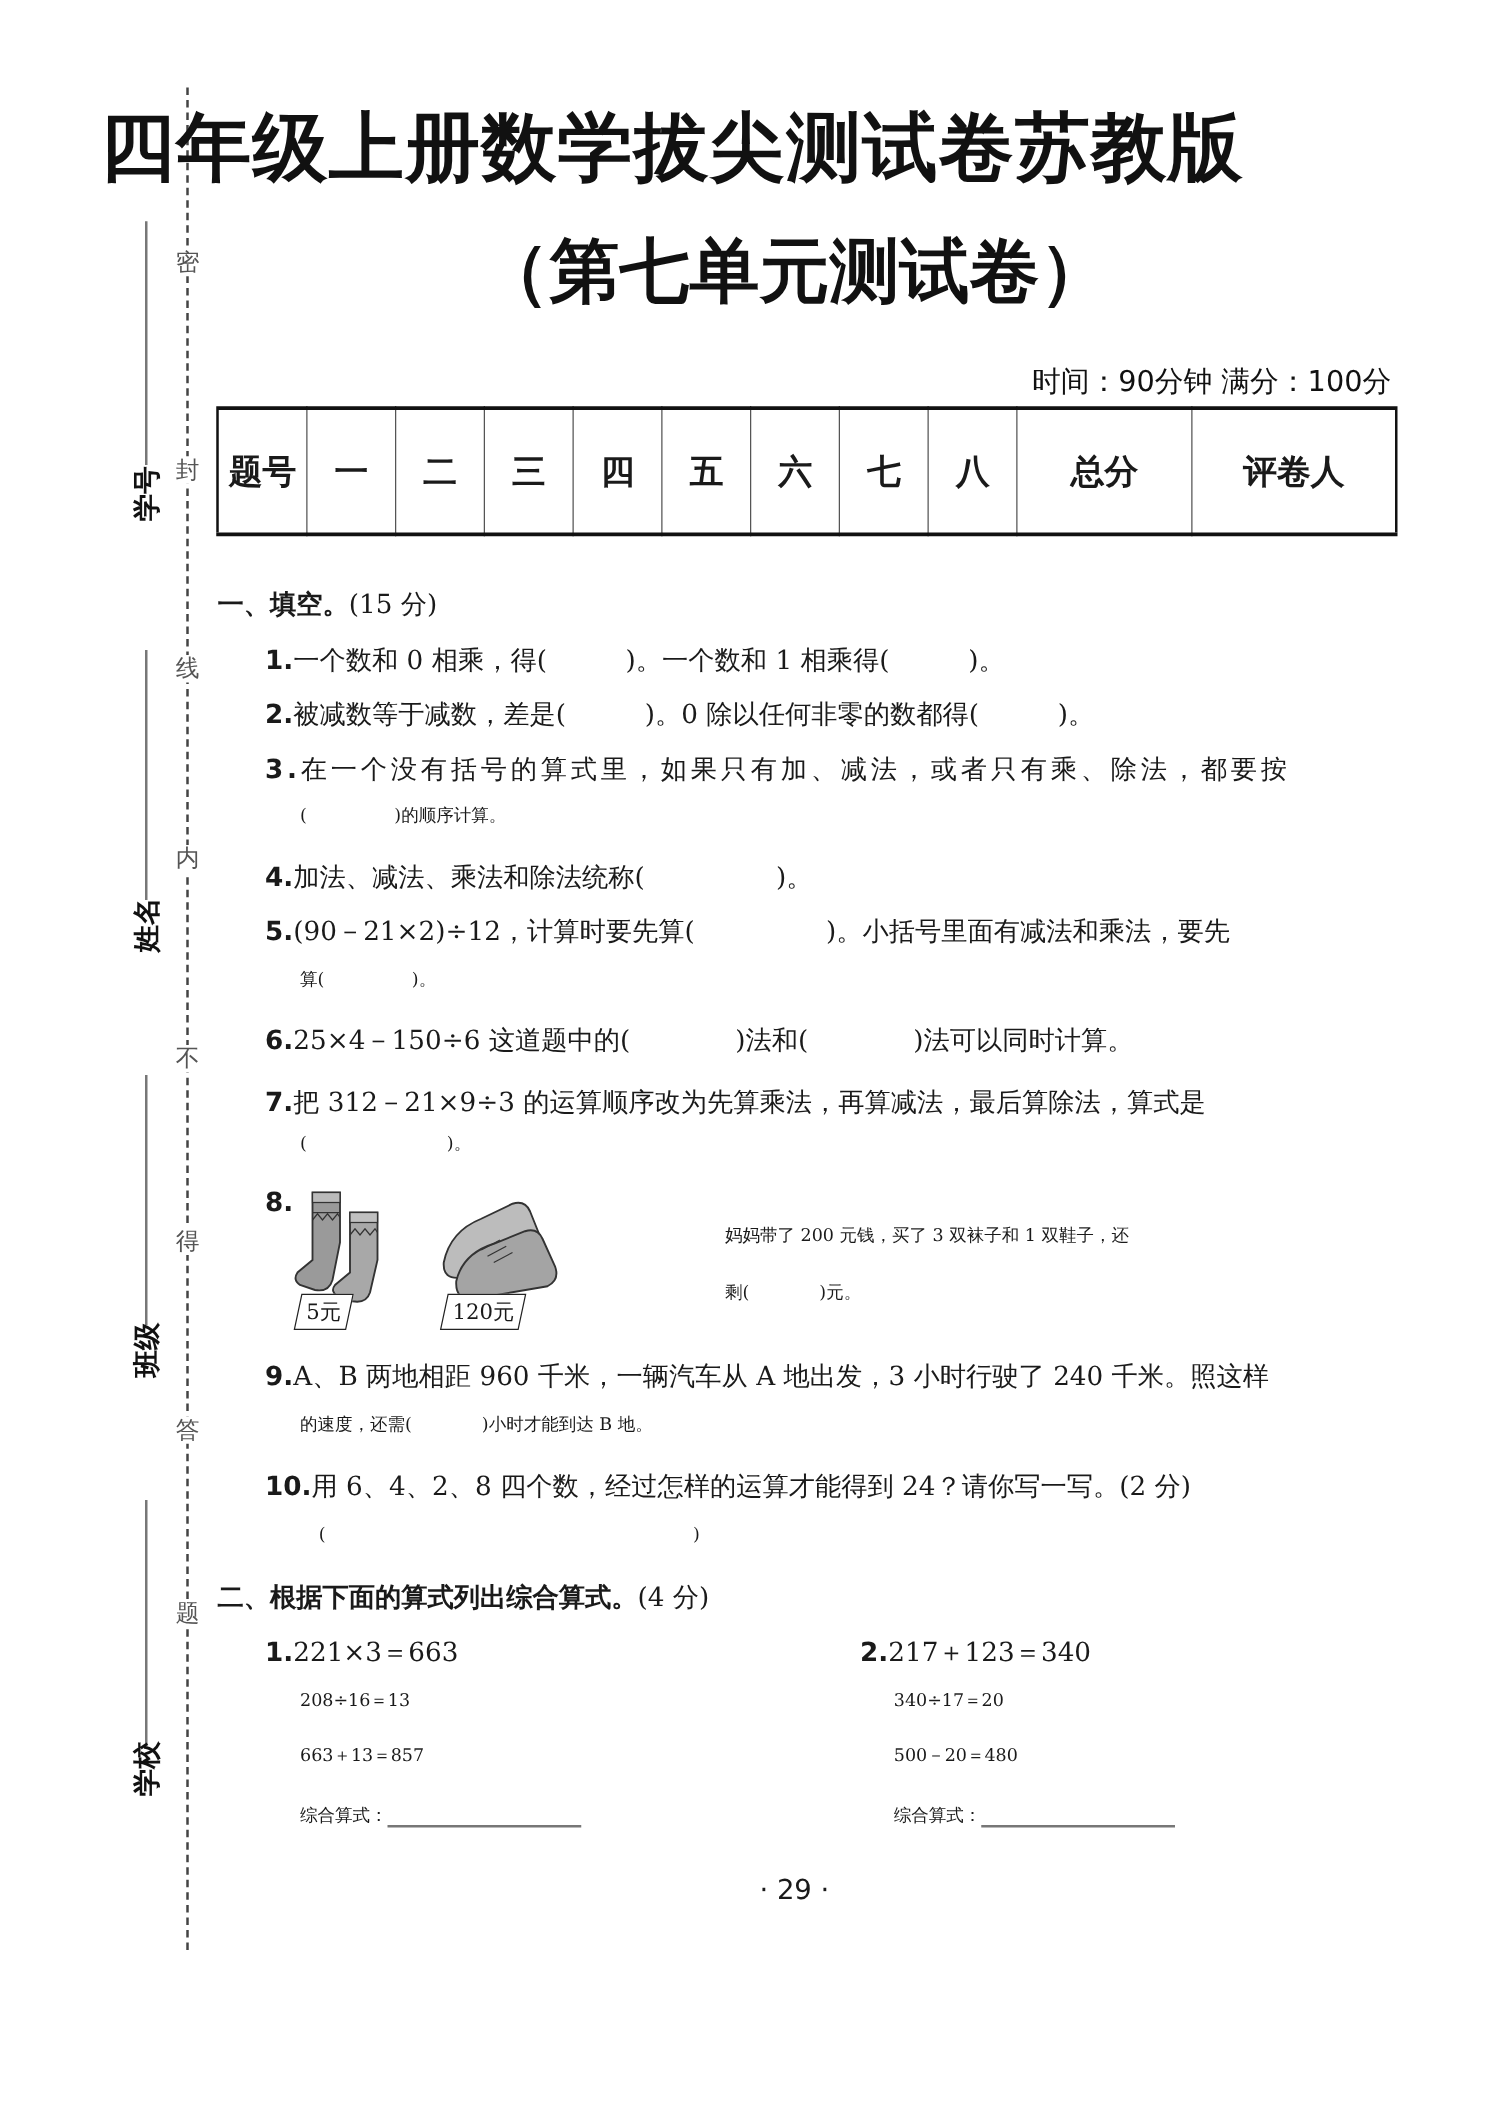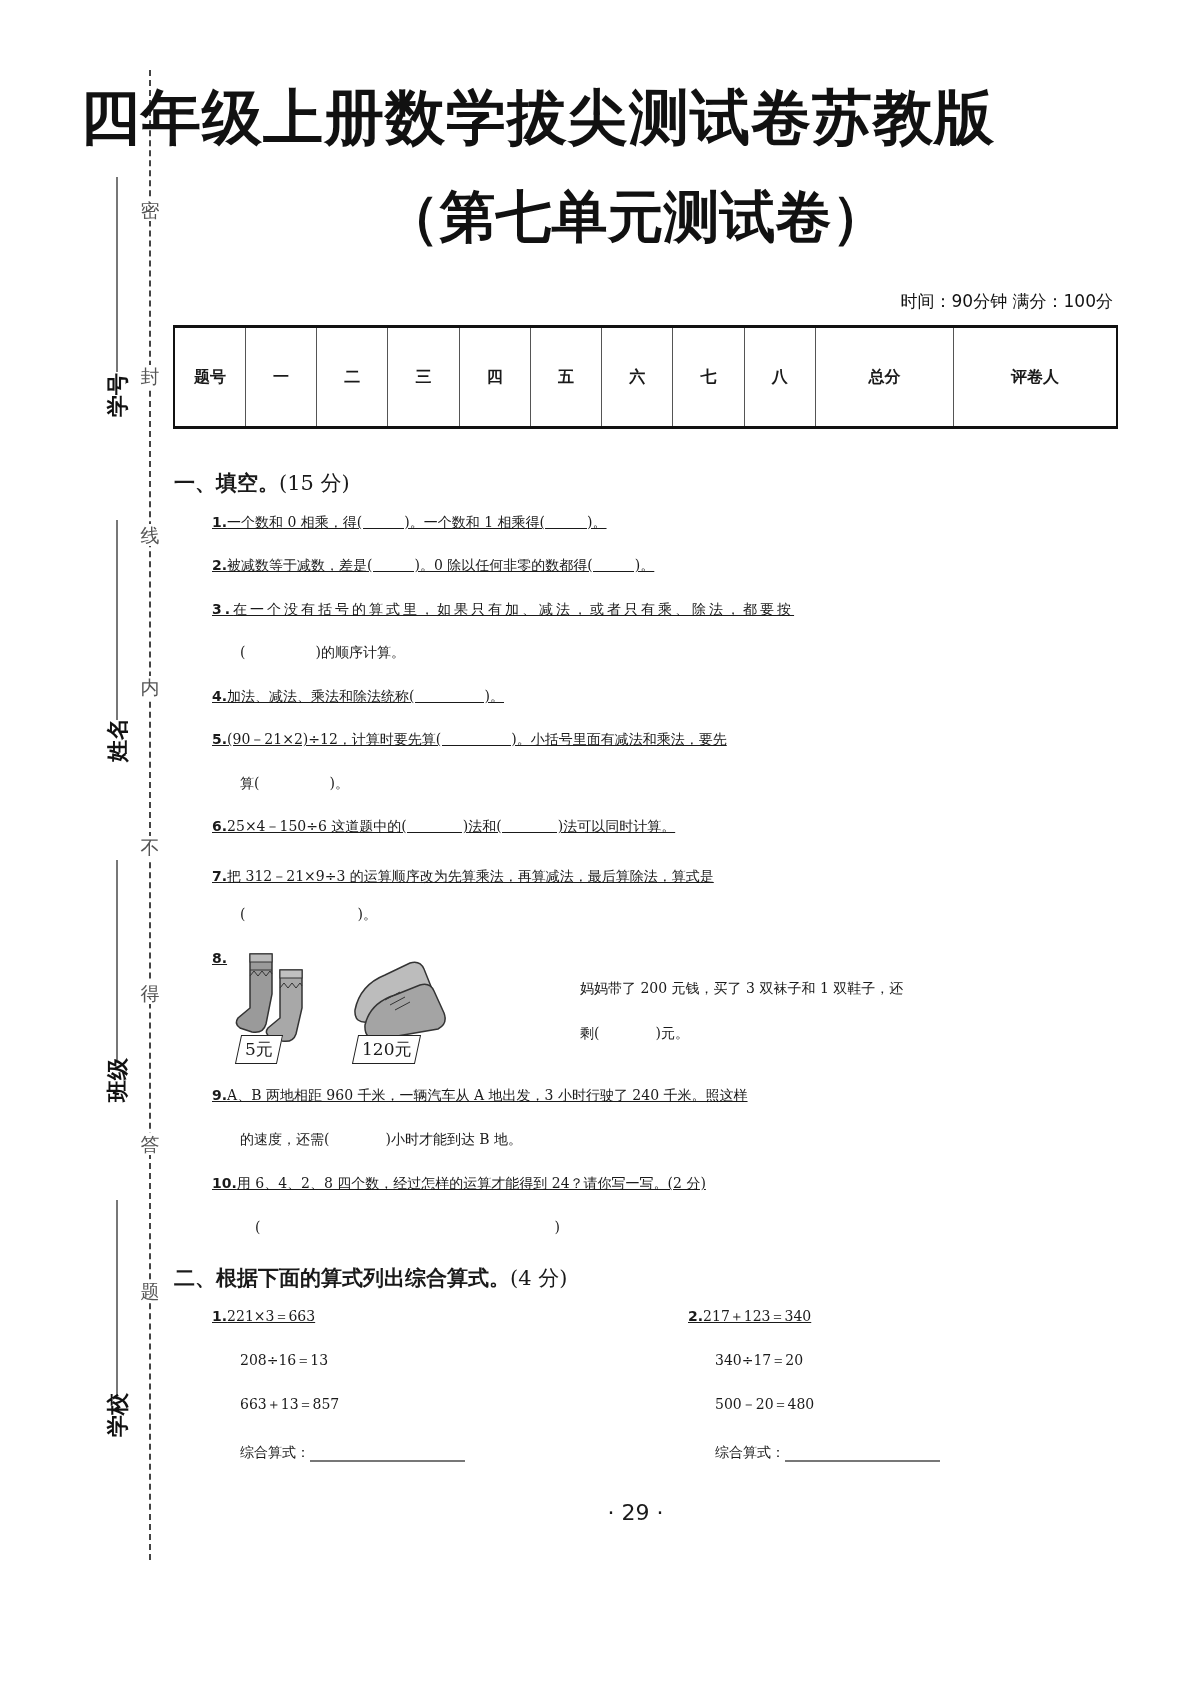--- a/index.html
+++ b/index.html
@@ -14,33 +14,33 @@
   .seal-char { position:absolute; left:140px; width:20px; text-align:center;
                font-size:19px; color:#555; background:#fff; line-height:22px; }
   .field-line { position:absolute; left:116px; width:0; border-left:2px solid #777; }
   .field-label { position:absolute; left:96px; font-size:22px; font-weight:bold;
                  transform:rotate(-90deg); transform-origin:center center; color:#111; }
 
   .title1 { left:0; width:1191px; padding-left:80px; box-sizing:border-box; text-align:left;
             top:78px; font-size:60px; letter-spacing:1px; font-weight:bold; color:#111; }
   .title2 { left:0; width:1191px; padding-left:80px; box-sizing:border-box; text-align:center;
             top:180px; font-size:56px; font-weight:bold; color:#111; }
-  .meta { right:78px; top:290px; font-size:17px; color:#111; }
+  .meta { right:78px; top:290px; font-size:23px; color:#111; }
 
   table.score { position:absolute; left:173px; top:325px; width:945px; height:104px;
                 border-collapse:collapse; border-top:3px solid #111; border-bottom:3px solid #111;
                 border-left:2px solid #111; border-right:2px solid #111; }
-  table.score td { border:1px solid #555; text-align:center; font-size:16px; font-weight:bold;
+  table.score td { border:1px solid #555; text-align:center; font-size:27px; font-weight:bold;
                    font-family:"DejaVu Sans","Liberation Sans",sans-serif; height:50px; padding:0; }
   table.score td.lbl { width:70px; }
   table.score td.last { width:162px; }
 
   .section { left:174px; font-size:21px; font-weight:bold; }
   .section .pts { font-weight:normal; }
-  .q { left:212px; font-size:14px;text-decoration:underline; }
+  .q { left:212px; font-size:21px; }
   .q .num { font-weight:bold; font-family:"DejaVu Sans","Liberation Sans",sans-serif; }
   .cont { left:240px; font-size:14px; }
 
   .pic { position:absolute; }
   .tag { position:absolute; font-size:17px; border:1.5px solid #222; padding:2px 6px;
          transform:skewX(-12deg); background:#fff; }
   .tag span { display:inline-block; transform:skewX(12deg); }
   .blank-line { display:inline-block; width:155px; border-bottom:2px solid #777; height:20px; vertical-align:bottom; }
   .page-num { left:0; width:1191px; padding-left:80px; box-sizing:border-box; text-align:center; top:1500px; font-size:22px; }
 </style>

